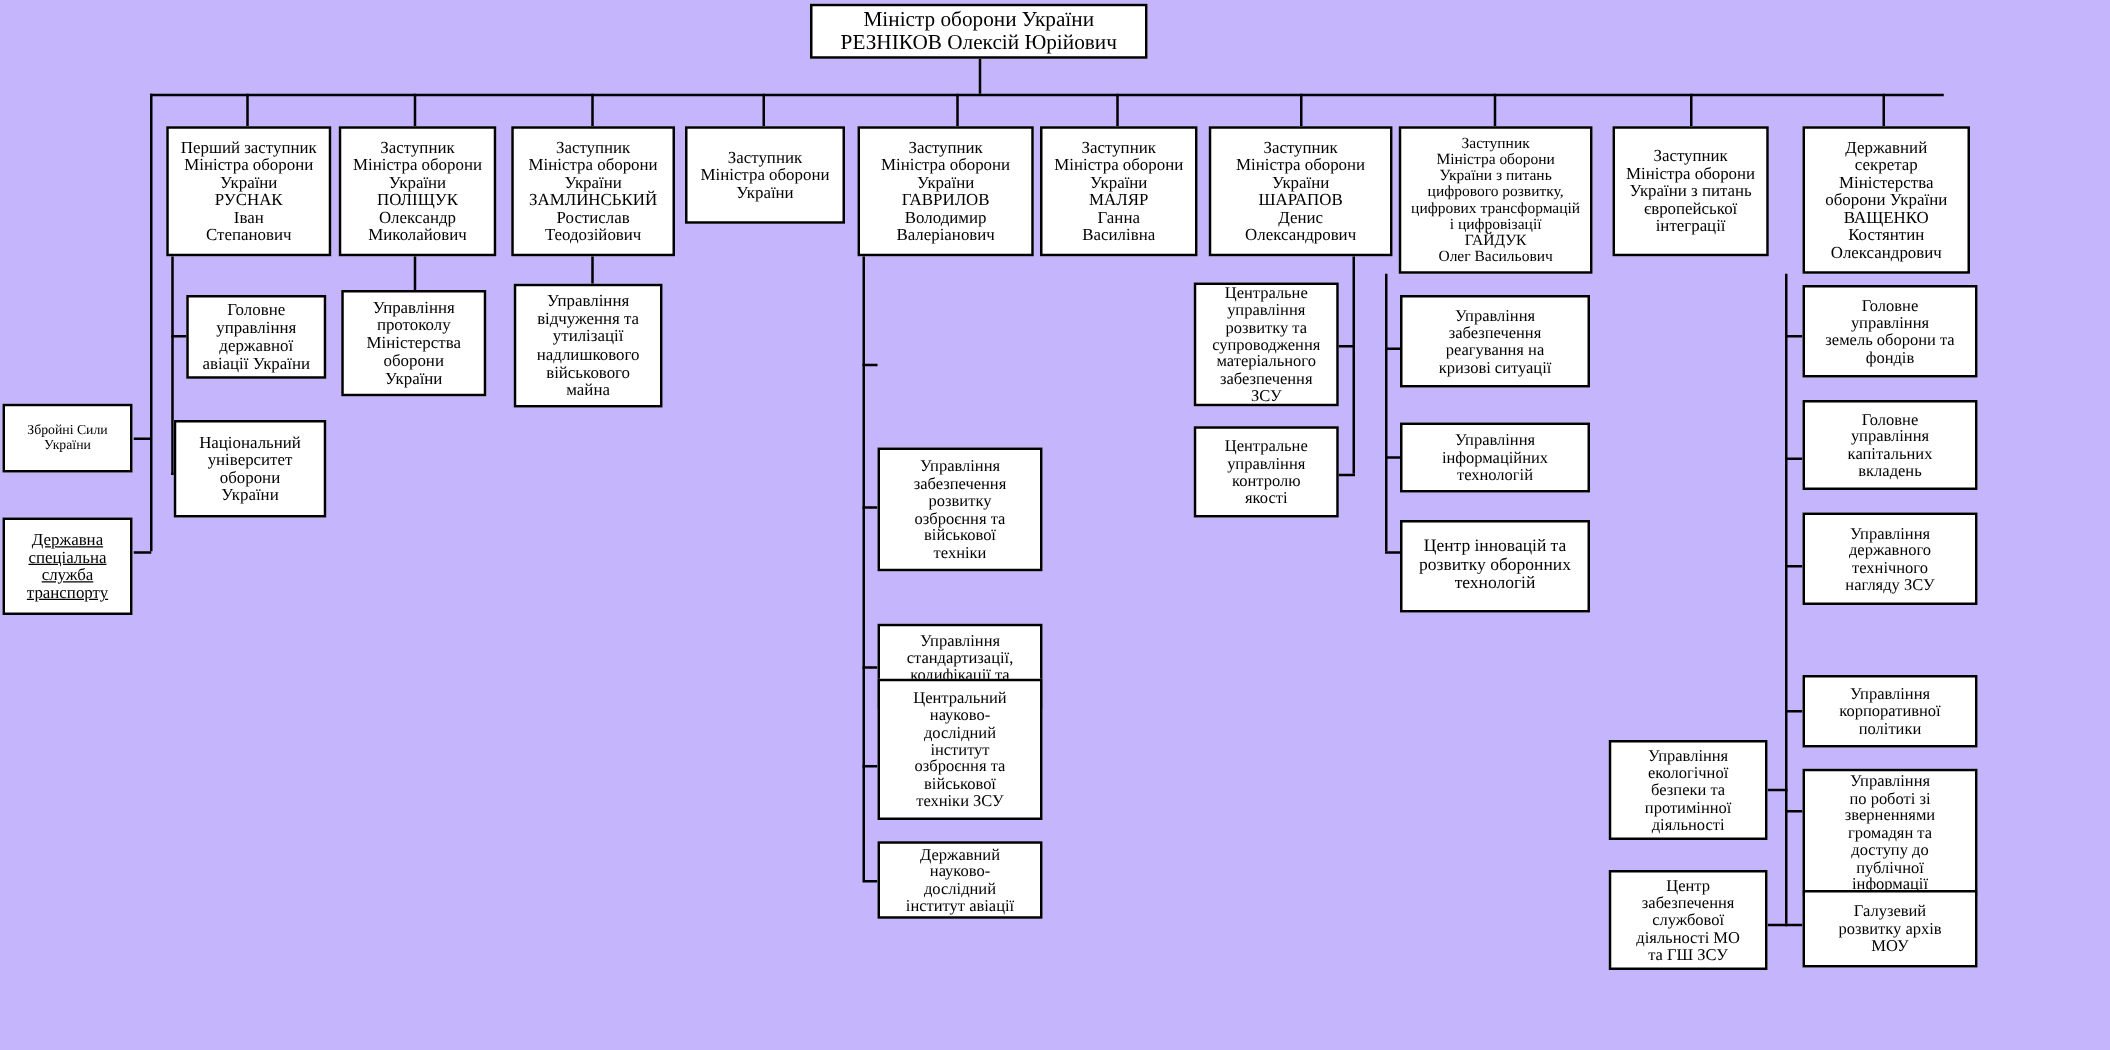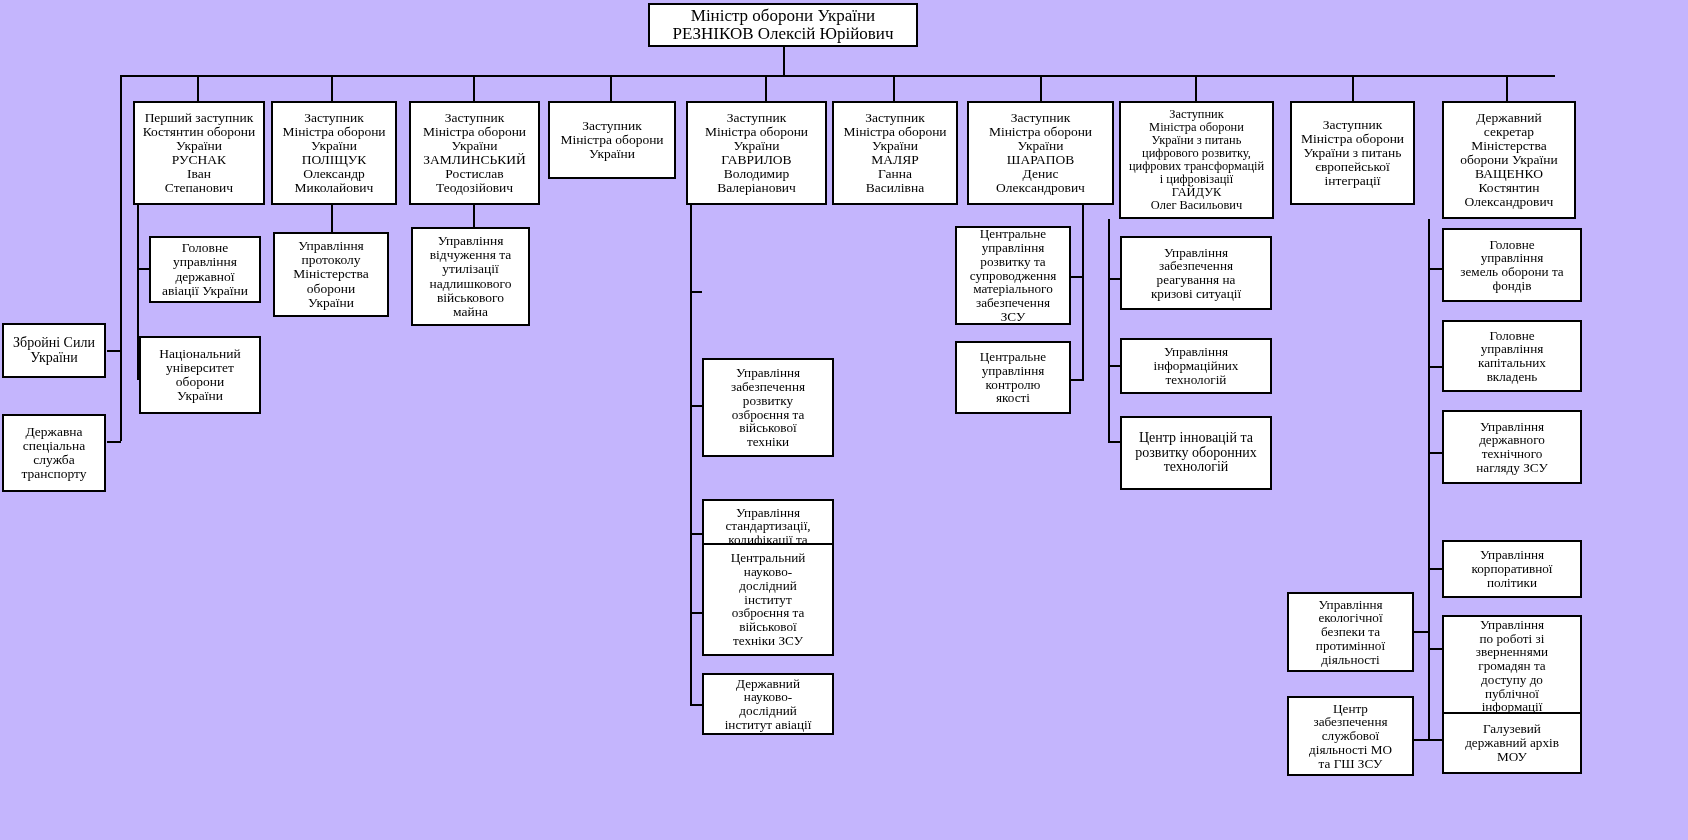--- a/index.html
+++ b/index.html
@@ -96,21 +96,21 @@
   <div class="line h" style="left:1428px; top:648px; width:14px;"></div>
   <div class="line h" style="left:1428px; top:739px; width:14px;"></div>
 
   <div class="line h" style="left:1414px; top:631px; width:16px;"></div>
   <div class="line h" style="left:1414px; top:739px; width:16px;"></div>
 
   <div class="node" style="left:648px; top:3px; width:270px; height:44px; font-size:17px;">Міністр оборони України
 РЕЗНІКОВ Олексій Юрійович</div>
 
   <div class="node" style="left:133px; top:101px; width:132px; height:104px; font-size:13.5px;">Перший заступник
-Костянтин оборони
+Міністра оборони
 України
 РУСНАК
 Іван
 Степанович</div>
   <div class="node" style="left:271px; top:101px; width:126px; height:104px; font-size:13.5px;">Заступник
 Міністра оборони
 України
 ПОЛІЩУК
 Олександр
 Миколайович</div>
@@ -155,23 +155,23 @@
 європейської
 інтеграції</div>
   <div class="node" style="left:1442px; top:101px; width:134px; height:118px; font-size:13.5px;">Державний
 секретар
 Міністерства
 оборони України
 ВАЩЕНКО
 Костянтин
 Олександрович</div>
 
-  <div class="node" style="left:2px; top:323px; width:104px; height:55px; font-size:14px;">Збройні Сили
-України</div>
-  <div class="node" style="left:2px; top:414px; width:104px; height:78px; font-size:13.5px;">Державна
+  <div class="node" style="left:2px; top:323px; width:104px; height:55px; font-size:11px;">Збройні Сили
+України</div>
+  <div class="node" style="left:2px; top:414px; width:104px; height:78px; font-size:13.5px;text-decoration:underline;">Державна
 спеціальна
 служба
 транспорту</div>
 
   <div class="node" style="left:149px; top:236px; width:112px; height:67px; font-size:13.5px;">Головне
 управління
 державної
 авіації України</div>
   <div class="node" style="left:139px; top:336px; width:122px; height:78px; font-size:13.5px;">Національний
 університет
@@ -263,16 +263,16 @@
 корпоративної
 політики</div>
   <div class="node" style="left:1442px; top:615px; width:140px; height:102px; font-size:13.2px;">Управління
 по роботі зі
 зверненнями
 громадян та
 доступу до
 публічної
 інформації</div>
   <div class="node" style="left:1442px; top:712px; width:140px; height:62px; font-size:13.2px;">Галузевий
-державний архів
+розвитку архів
 МОУ</div>
 
 </div>
 
 </body></html>

